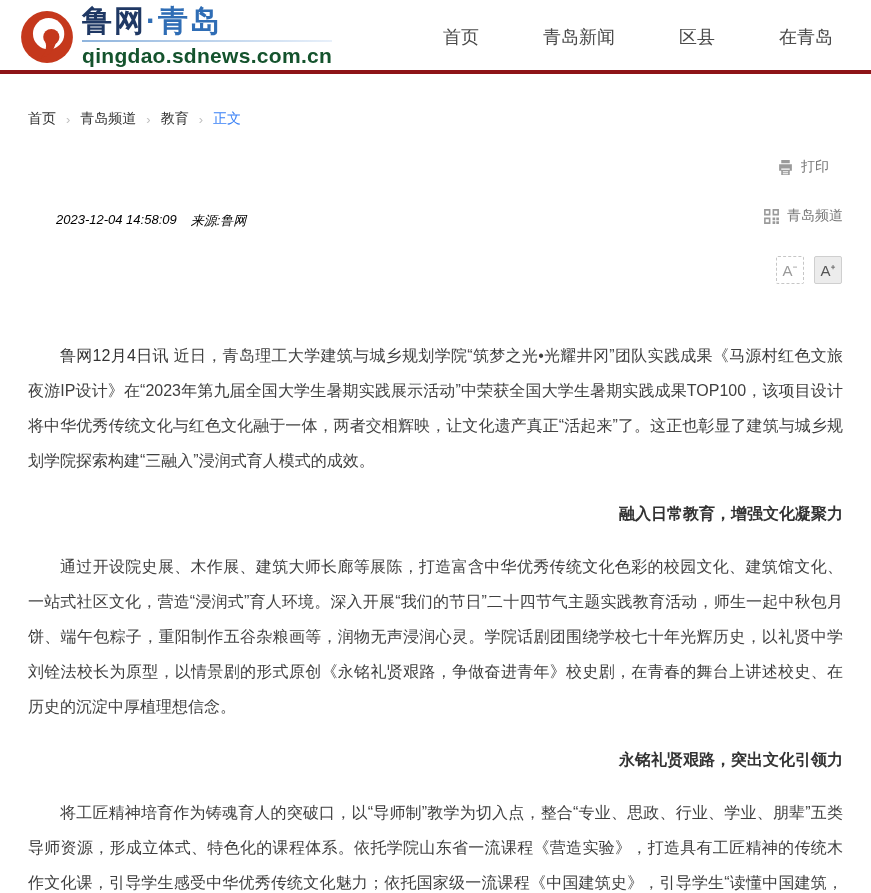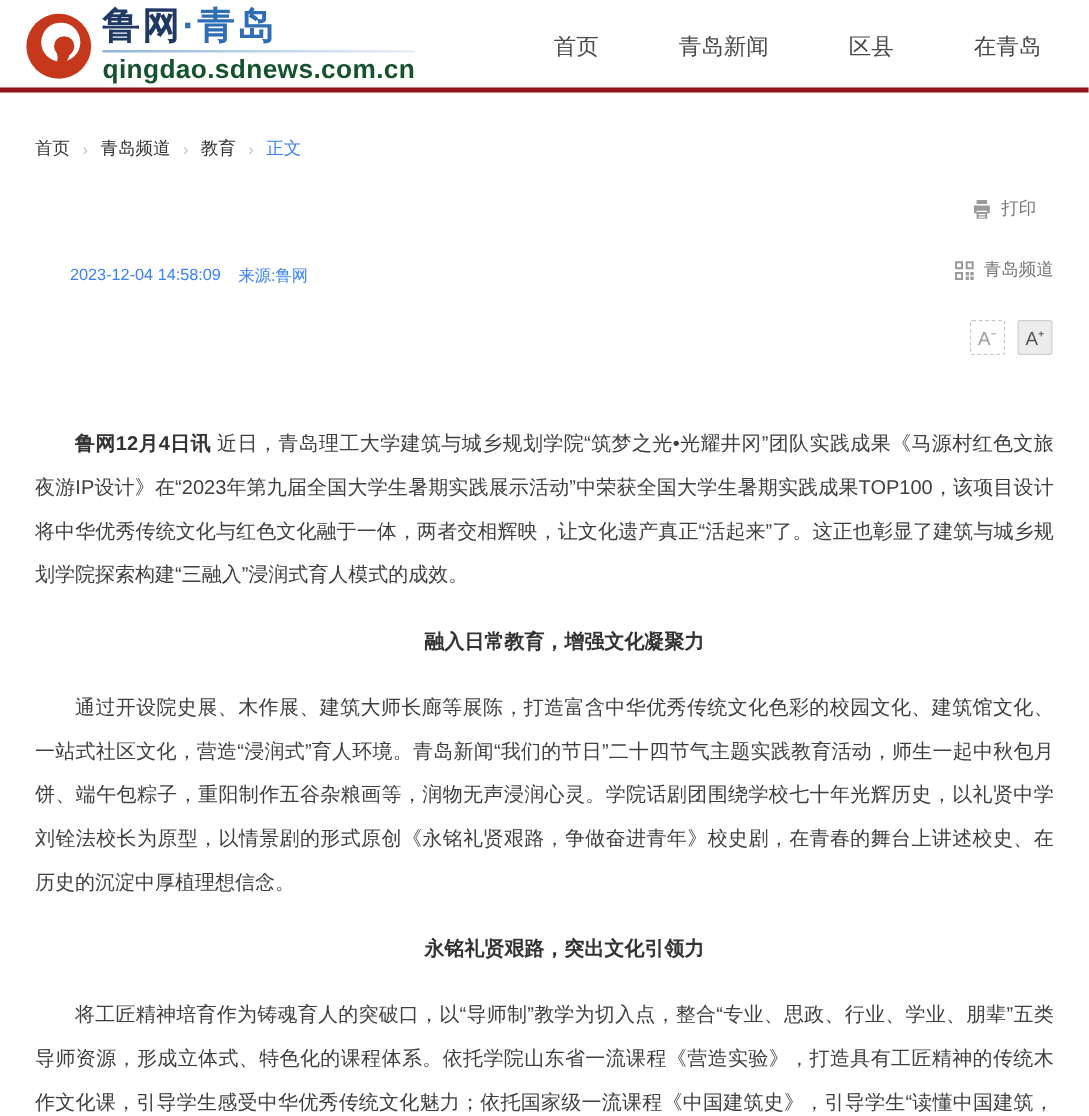--- a/index.html
+++ b/index.html
@@ -88,21 +88,22 @@
   .meta-row {
     display: flex;
     align-items: center;
     margin-top: 30px;
     padding-left: 28px;
   }
   .meta-left {
     display: flex;
     gap: 14px;
     font-size: 13px;
-    color: #3b82f6;
+    color: #000000;
+    font-style: italic;
   }
   .actions {
     margin-left: auto;
     display: flex;
     align-items: center;
     gap: 31px;
     flex-direction: column;
   }
   .action {
     display: inline-flex;
@@ -134,23 +135,23 @@
   }
   .article-body p {
     margin: 18px 0;
     text-indent: 2em;
     text-align: justify;
   }
   .article-body p:first-child { margin-top: 0; }
   .article-body p.section-heading {
     font-weight: bold;
     color: #333;
-    text-align: center;
-  }
-  .article-body .lead { font-weight: bold; color: #333; }
+    text-align: right;
+  }
+  .article-body .lead { font-weight: normal; color: #333; }
 </style>
 </head>
 <body>
 
 <header class="site-header">
   <a class="logo">
     <span class="logo-icon">
       <svg viewBox="0 0 100 100" aria-hidden="true">
         <circle cx="50" cy="50" r="48" fill="#c5381c"></circle>
         <circle cx="53" cy="44" r="29" fill="#ffffff"></circle>
@@ -211,18 +212,18 @@
       <span class="font-btns">
         <span class="font-btn dec">A⁻</span>
         <span class="font-btn inc">A⁺</span>
       </span>
     </div>
   </div>
 
   <article class="article-body">
     <p><strong class="lead">鲁网12月4日讯</strong><span> 近日，青岛理工大学建筑与城乡规划学院“筑梦之光•光耀井冈”团队实践成果《马源村红色文旅夜游IP设计》在“2023年第九届全国大学生暑期实践展示活动”中荣获全国大学生暑期实践成果TOP100，该项目设计将中华优秀传统文化与红色文化融于一体，两者交相辉映，让文化遗产真正“活起来”了。这正也彰显了建筑与城乡规划学院探索构建“三融入”浸润式育人模式的成效。</span></p>
     <p class="section-heading">融入日常教育，增强文化凝聚力</p>
-    <p>通过开设院史展、木作展、建筑大师长廊等展陈，打造富含中华优秀传统文化色彩的校园文化、建筑馆文化、一站式社区文化，营造“浸润式”育人环境。青岛新闻“我们的节日”二十四节气主题实践教育活动，师生一起中秋包月饼、端午包粽子，重阳制作五谷杂粮画等，润物无声浸润心灵。学院话剧团围绕学校七十年光辉历史，以礼贤中学刘铨法校长为原型，以情景剧的形式原创《永铭礼贤艰路，争做奋进青年》校史剧，在青春的舞台上讲述校史、在历史的沉淀中厚植理想信念。</p>
+    <p>通过开设院史展、木作展、建筑大师长廊等展陈，打造富含中华优秀传统文化色彩的校园文化、建筑馆文化、一站式社区文化，营造“浸润式”育人环境。深入开展“我们的节日”二十四节气主题实践教育活动，师生一起中秋包月饼、端午包粽子，重阳制作五谷杂粮画等，润物无声浸润心灵。学院话剧团围绕学校七十年光辉历史，以礼贤中学刘铨法校长为原型，以情景剧的形式原创《永铭礼贤艰路，争做奋进青年》校史剧，在青春的舞台上讲述校史、在历史的沉淀中厚植理想信念。</p>
     <p class="section-heading">永铭礼贤艰路，突出文化引领力</p>
     <p>将工匠精神培育作为铸魂育人的突破口，以“导师制”教学为切入点，整合“专业、思政、行业、学业、朋辈”五类导师资源，形成立体式、特色化的课程体系。依托学院山东省一流课程《营造实验》，打造具有工匠精神的传统木作文化课，引导学生感受中华优秀传统文化魅力；依托国家级一流课程《中国建筑史》，引导学生“读懂中国建筑，厚植家国情怀”。近年来，学院千余名学生荣获国家大学生自强之星奖学金等各类奖项300余项。</p>
 
   </article>
 </main>
 
 </body></html>

